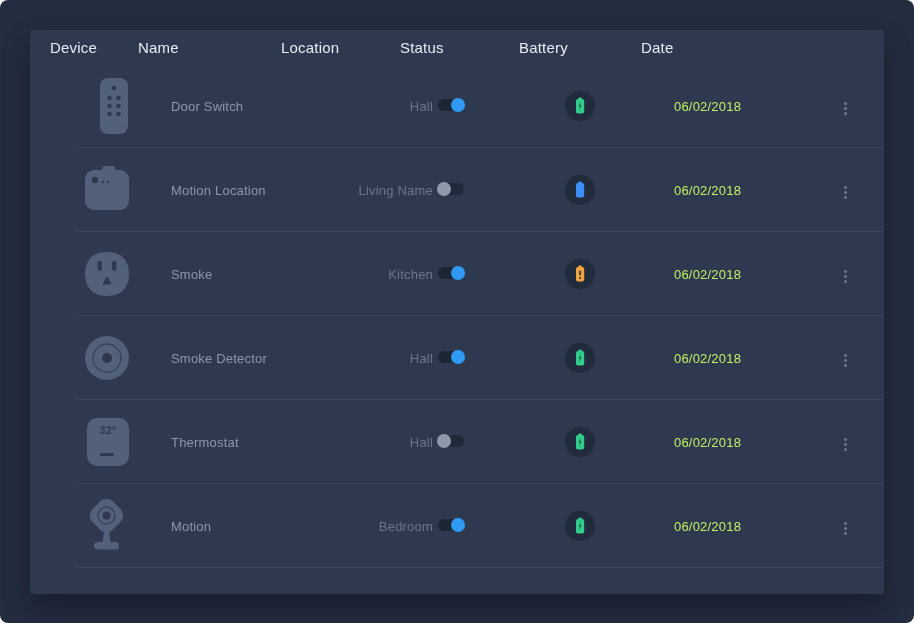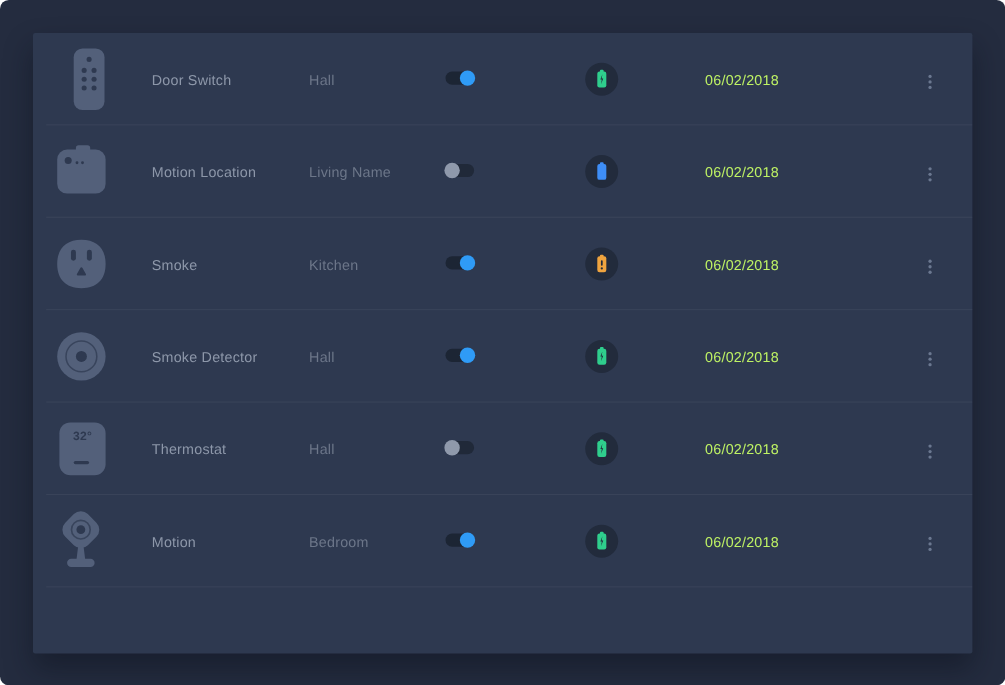--- a/index.html
+++ b/index.html
@@ -15,28 +15,28 @@
     box-shadow:0 14px 26px rgba(10,15,26,.45);
   }
   .grid{
     display:grid;
     grid-template-columns:88px 143px 119px 119px 122px 1fr 44px;
     align-items:center;
     padding:0 14px 0 20px;
   }
   .thead{height:34px;}
   .thead .th{color:#e8ebf2;font-size:15px;font-weight:400;letter-spacing:.2px;}
-  .row{height:84px;position:relative;}
+  .row{height:84px;position:relative;margin-left:33px;}
   .row::after{
     content:"";position:absolute;left:12px;right:0;bottom:0;height:1px;
     background:rgba(255,255,255,.055);
   }
   .cell{font-size:13px;letter-spacing:.2px;}
   .cell.name{color:#8d97a9;}
-  .cell.location{color:#6c7689;}
+  .cell.location{color:#6c7689;text-align:right;}
   .cell.date{color:#bef264;}
   .devbox{width:48px;height:64px;display:flex;align-items:center;justify-content:flex-end;}
   .devbox svg{display:block;}
   
   .toggle{
     position:relative;display:inline-block;width:26px;height:12px;border-radius:6px;
     margin-left:5px;cursor:pointer;
   }
   .toggle.on{background:#1c2534;}
   .toggle.off{background:#202939;}
@@ -53,20 +53,29 @@
     display:inline-flex;flex-direction:column;gap:2px;align-items:center;
     padding:4px 6px;cursor:pointer;margin-left:12px;
   }
   .dots i{width:3px;height:3px;border-radius:50%;background:#6b7890;display:block;}
 </style>
 </head>
 <body>
 
 <div class="screen">
   <div class="panel">
+    <div class="thead grid">
+      <span class="th">Device</span>
+      <span class="th">Name</span>
+      <span class="th">Location</span>
+      <span class="th">Status</span>
+      <span class="th">Battery</span>
+      <span class="th">Date</span>
+      <span></span>
+    </div>
     <div id="rows">
   <div class="row grid">
     <div class="cell device">
             <span class="devbox">
               <svg width="34" height="64" viewBox="0 0 34 64">
                 <rect x="3" y="4" width="28" height="56" rx="8" fill="#53607a"></rect>
                 <circle cx="17" cy="14" r="2.3" fill="#2e3950"></circle>
                 <circle cx="12.5" cy="24" r="2.3" fill="#2e3950"></circle>
                 <circle cx="21.5" cy="24" r="2.3" fill="#2e3950"></circle>
                 <circle cx="12.5" cy="32" r="2.3" fill="#2e3950"></circle>

